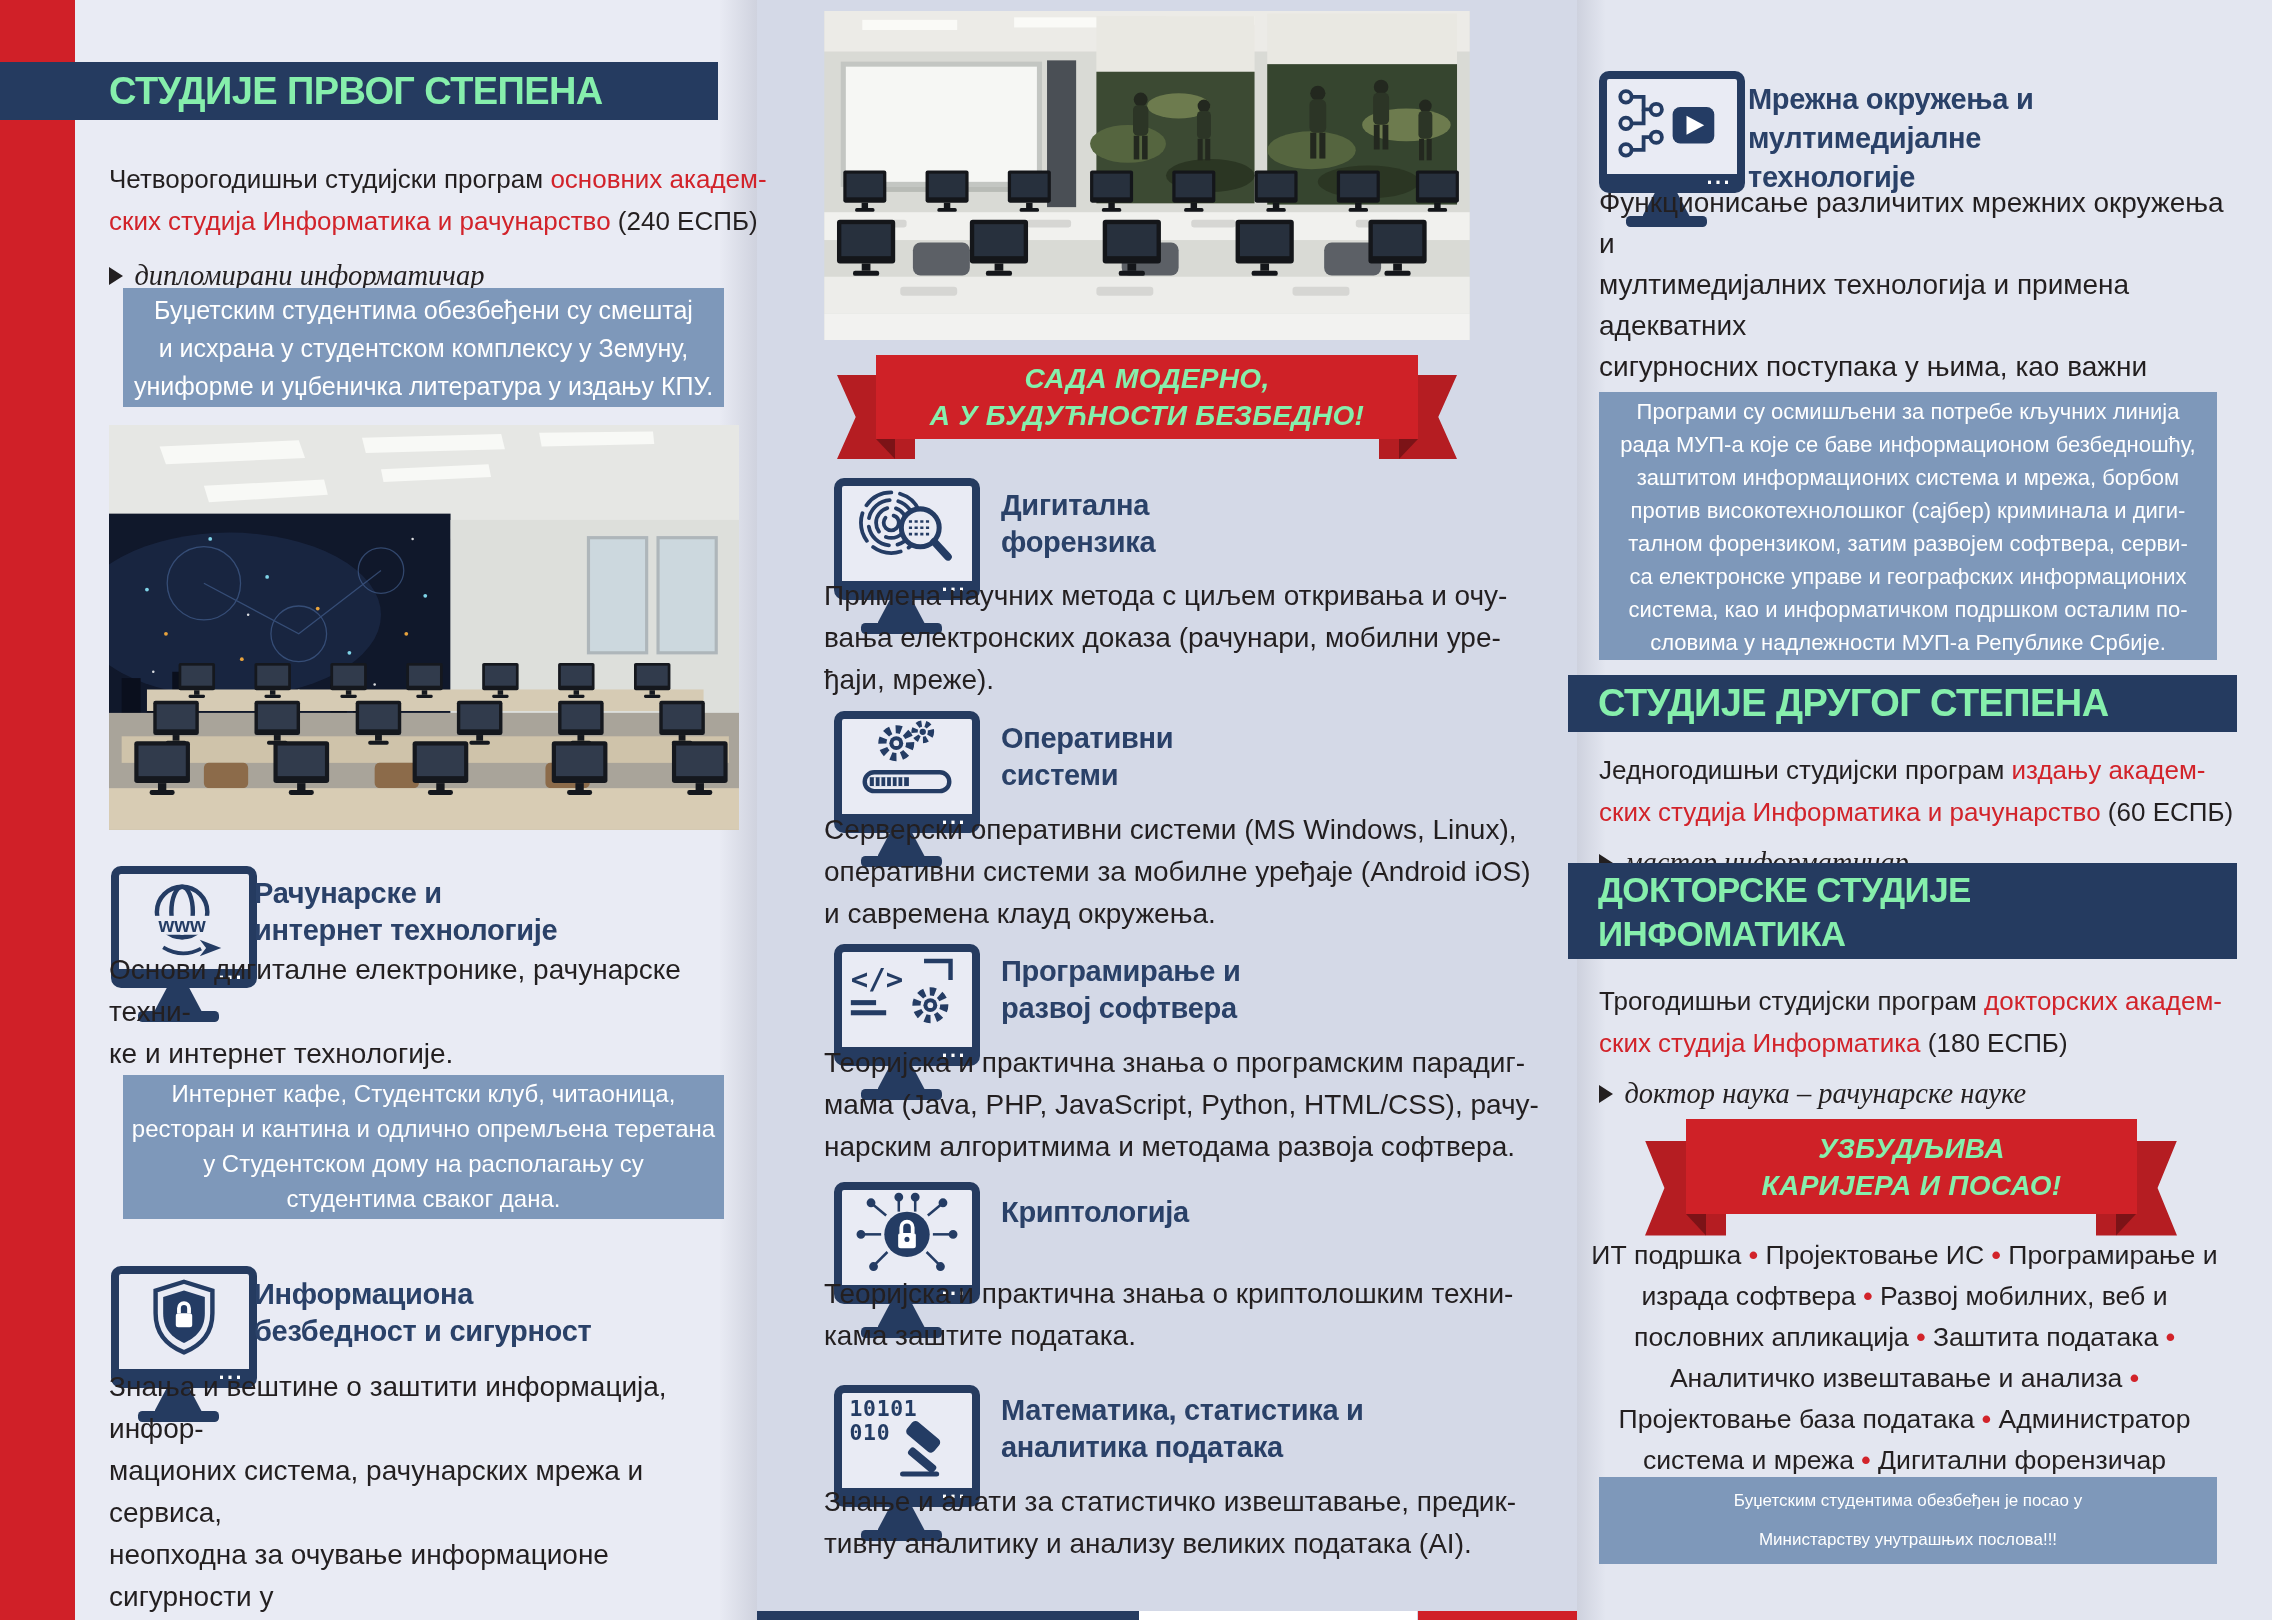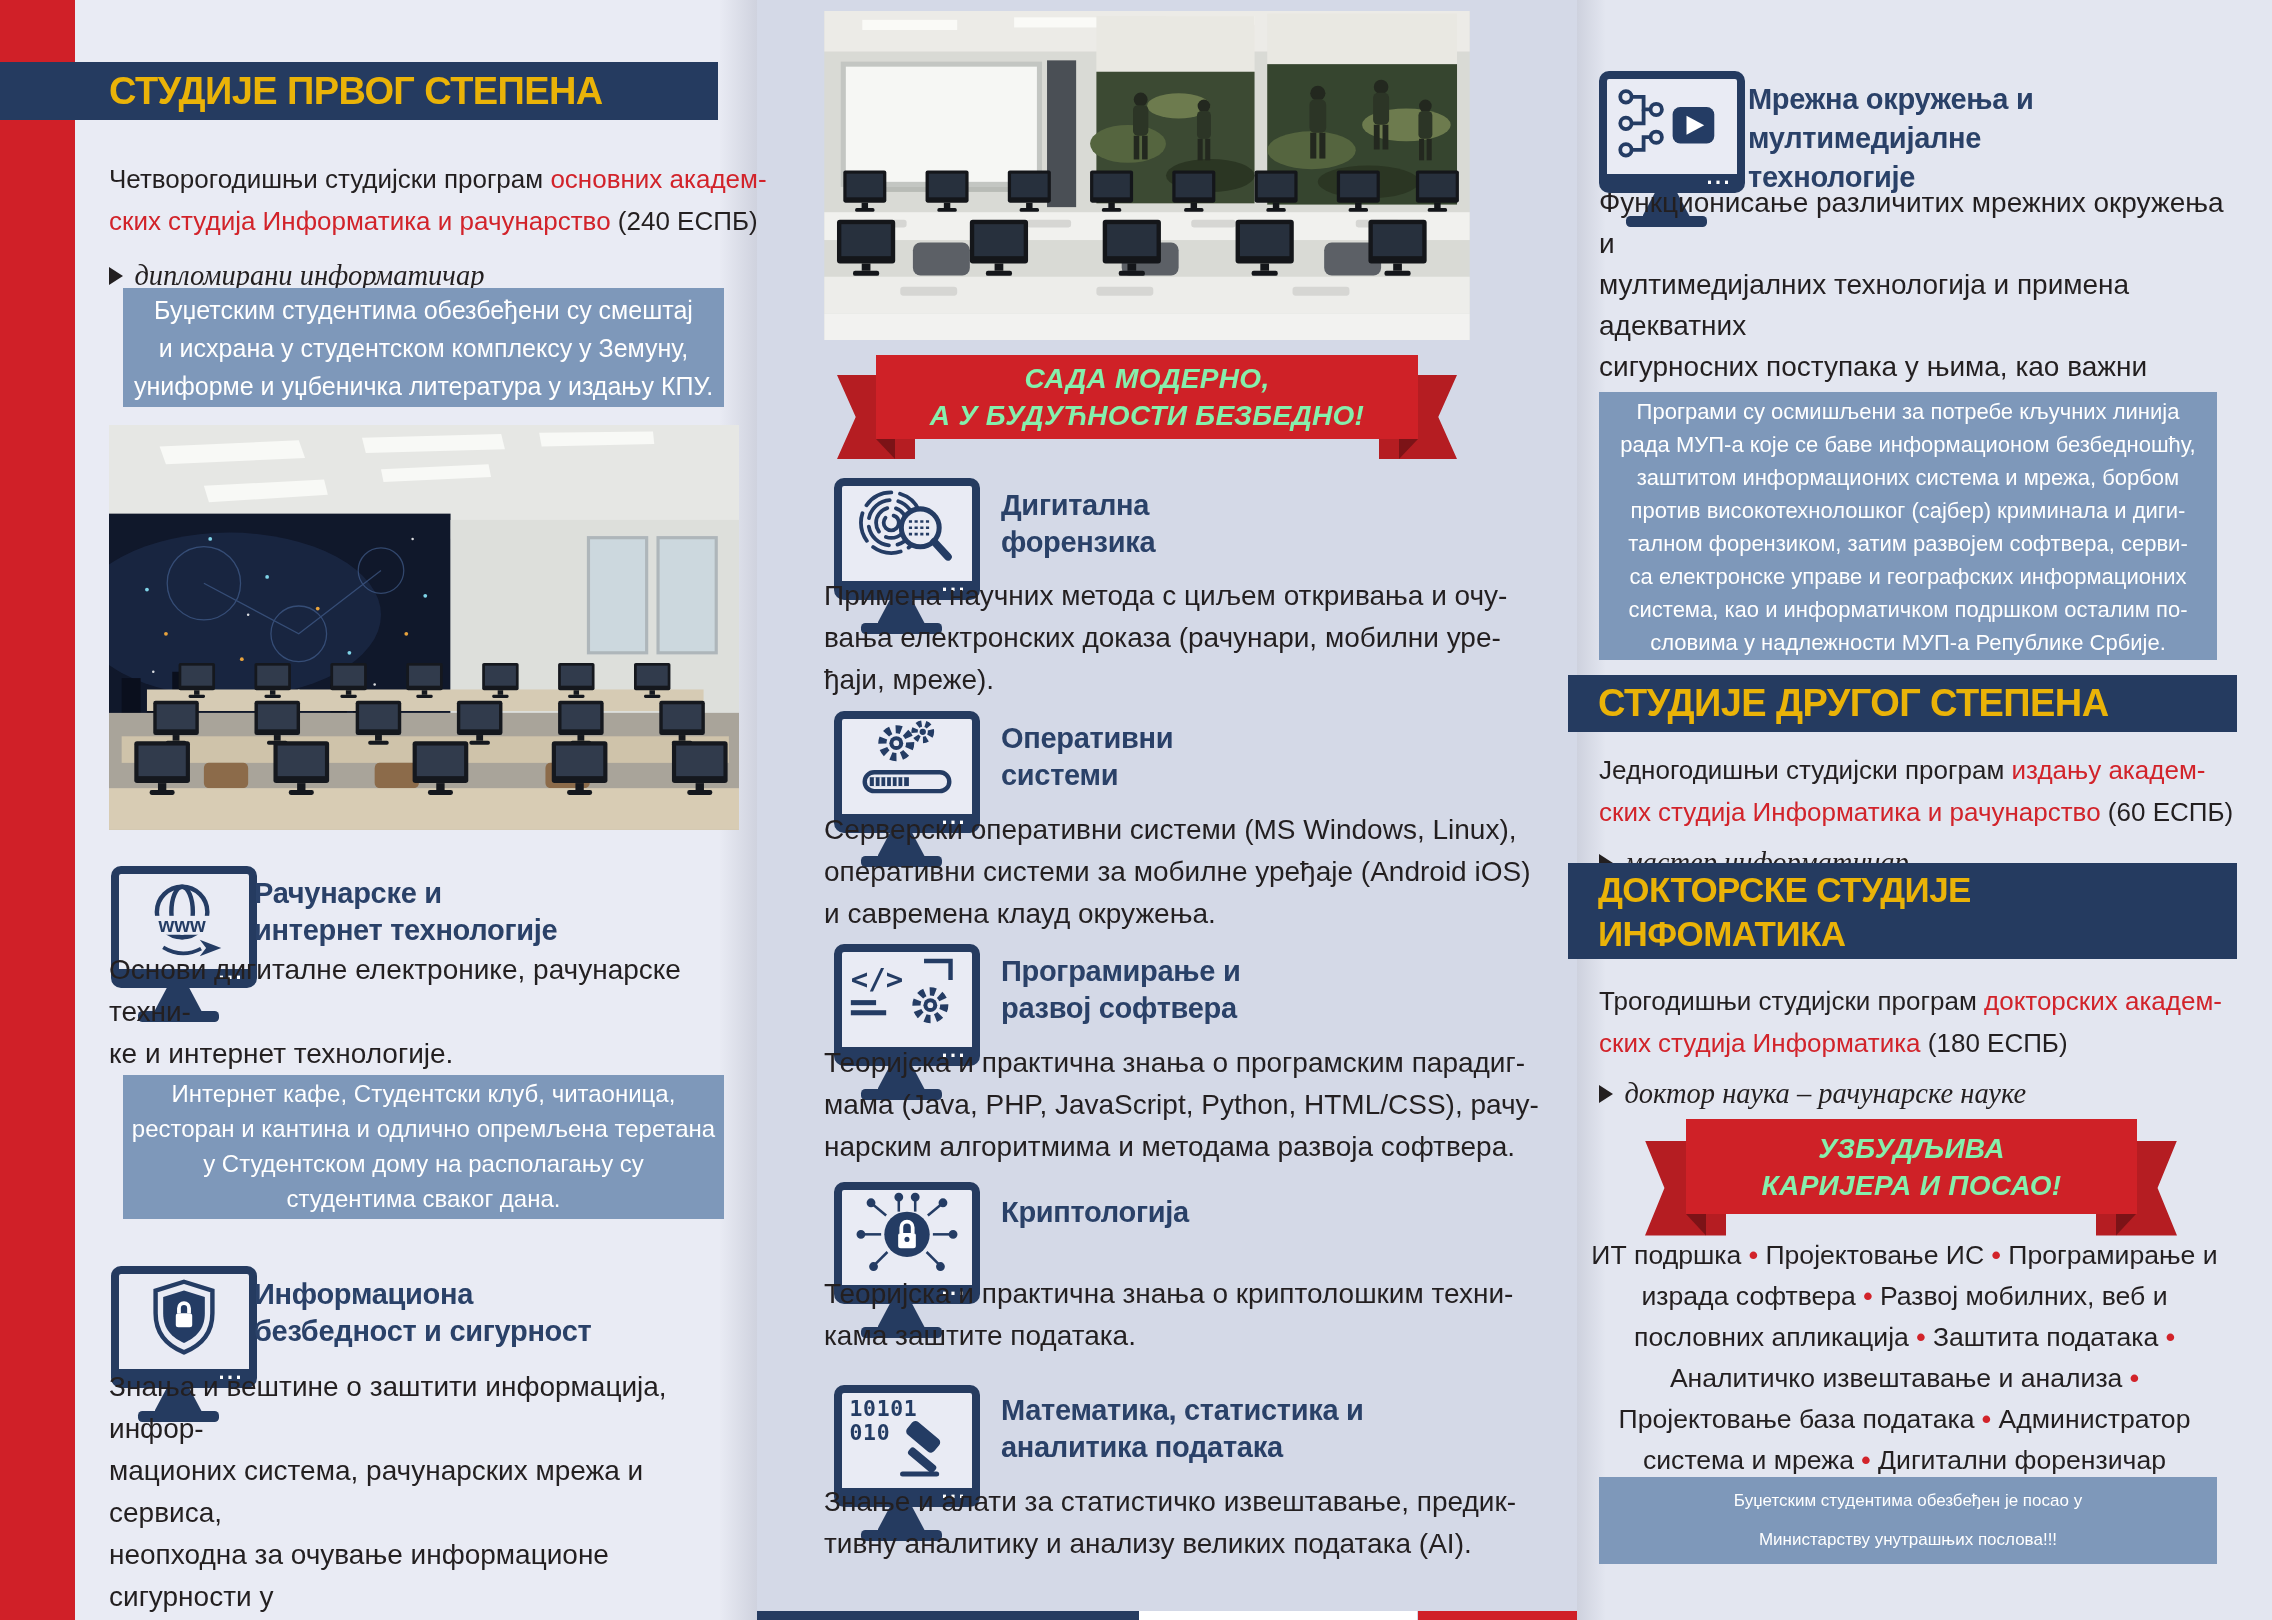--- a/index.html
+++ b/index.html
@@ -7,21 +7,21 @@
     --ribbon-red:#cf2127; --ribbon-fold:#b51d22; --ribbon-dark:#7c1317;
     --steel-blue:#7e98ba; --ink:#231f20;
     --bg-left:#e9ebf4; --bg-middle:#d4d9e7; --bg-right:#e3e6f0;
   }
   html,body{margin:0;padding:0;background:#9aa0ad;}
   .page{position:relative;width:2273px;height:1620px;background:var(--bg-left);
         font-family:"Liberation Sans",sans-serif;color:var(--ink);overflow:hidden;}
   .abs{position:absolute;}
   .band{position:absolute;top:0;height:1620px;}
   .fold{position:absolute;top:0;height:1620px;pointer-events:none;}
-  .hdr{position:absolute;background:var(--navy);color:#eab308;font-weight:bold;letter-spacing:-0.6px;}
+  .hdr{position:absolute;background:var(--navy);color:#86efac;font-weight:bold;letter-spacing:-0.6px;}
   .pline{display:block;white-space:nowrap;}
   .para{position:absolute;font-size:28px;line-height:42px;color:var(--ink);}
   .intro{font-size:26px;}
   .red{color:var(--red);}
   .bluebox{position:absolute;background:var(--steel-blue);color:#fff;text-align:center;box-sizing:border-box;}
   .sec-h{position:absolute;color:var(--heading-blue);font-weight:bold;font-size:29px;line-height:37px;letter-spacing:-0.3px;}
   .bullet{position:absolute;display:flex;align-items:center;gap:11.4px;margin-top:8px;}
   .tri{display:inline-block;width:0;height:0;border-left:14px solid var(--ink);
        border-top:9.5px solid transparent;border-bottom:9.5px solid transparent;}
   .serif-it{font-family:"Liberation Serif",serif;font-style:italic;font-size:28.5px;color:var(--ink);}

